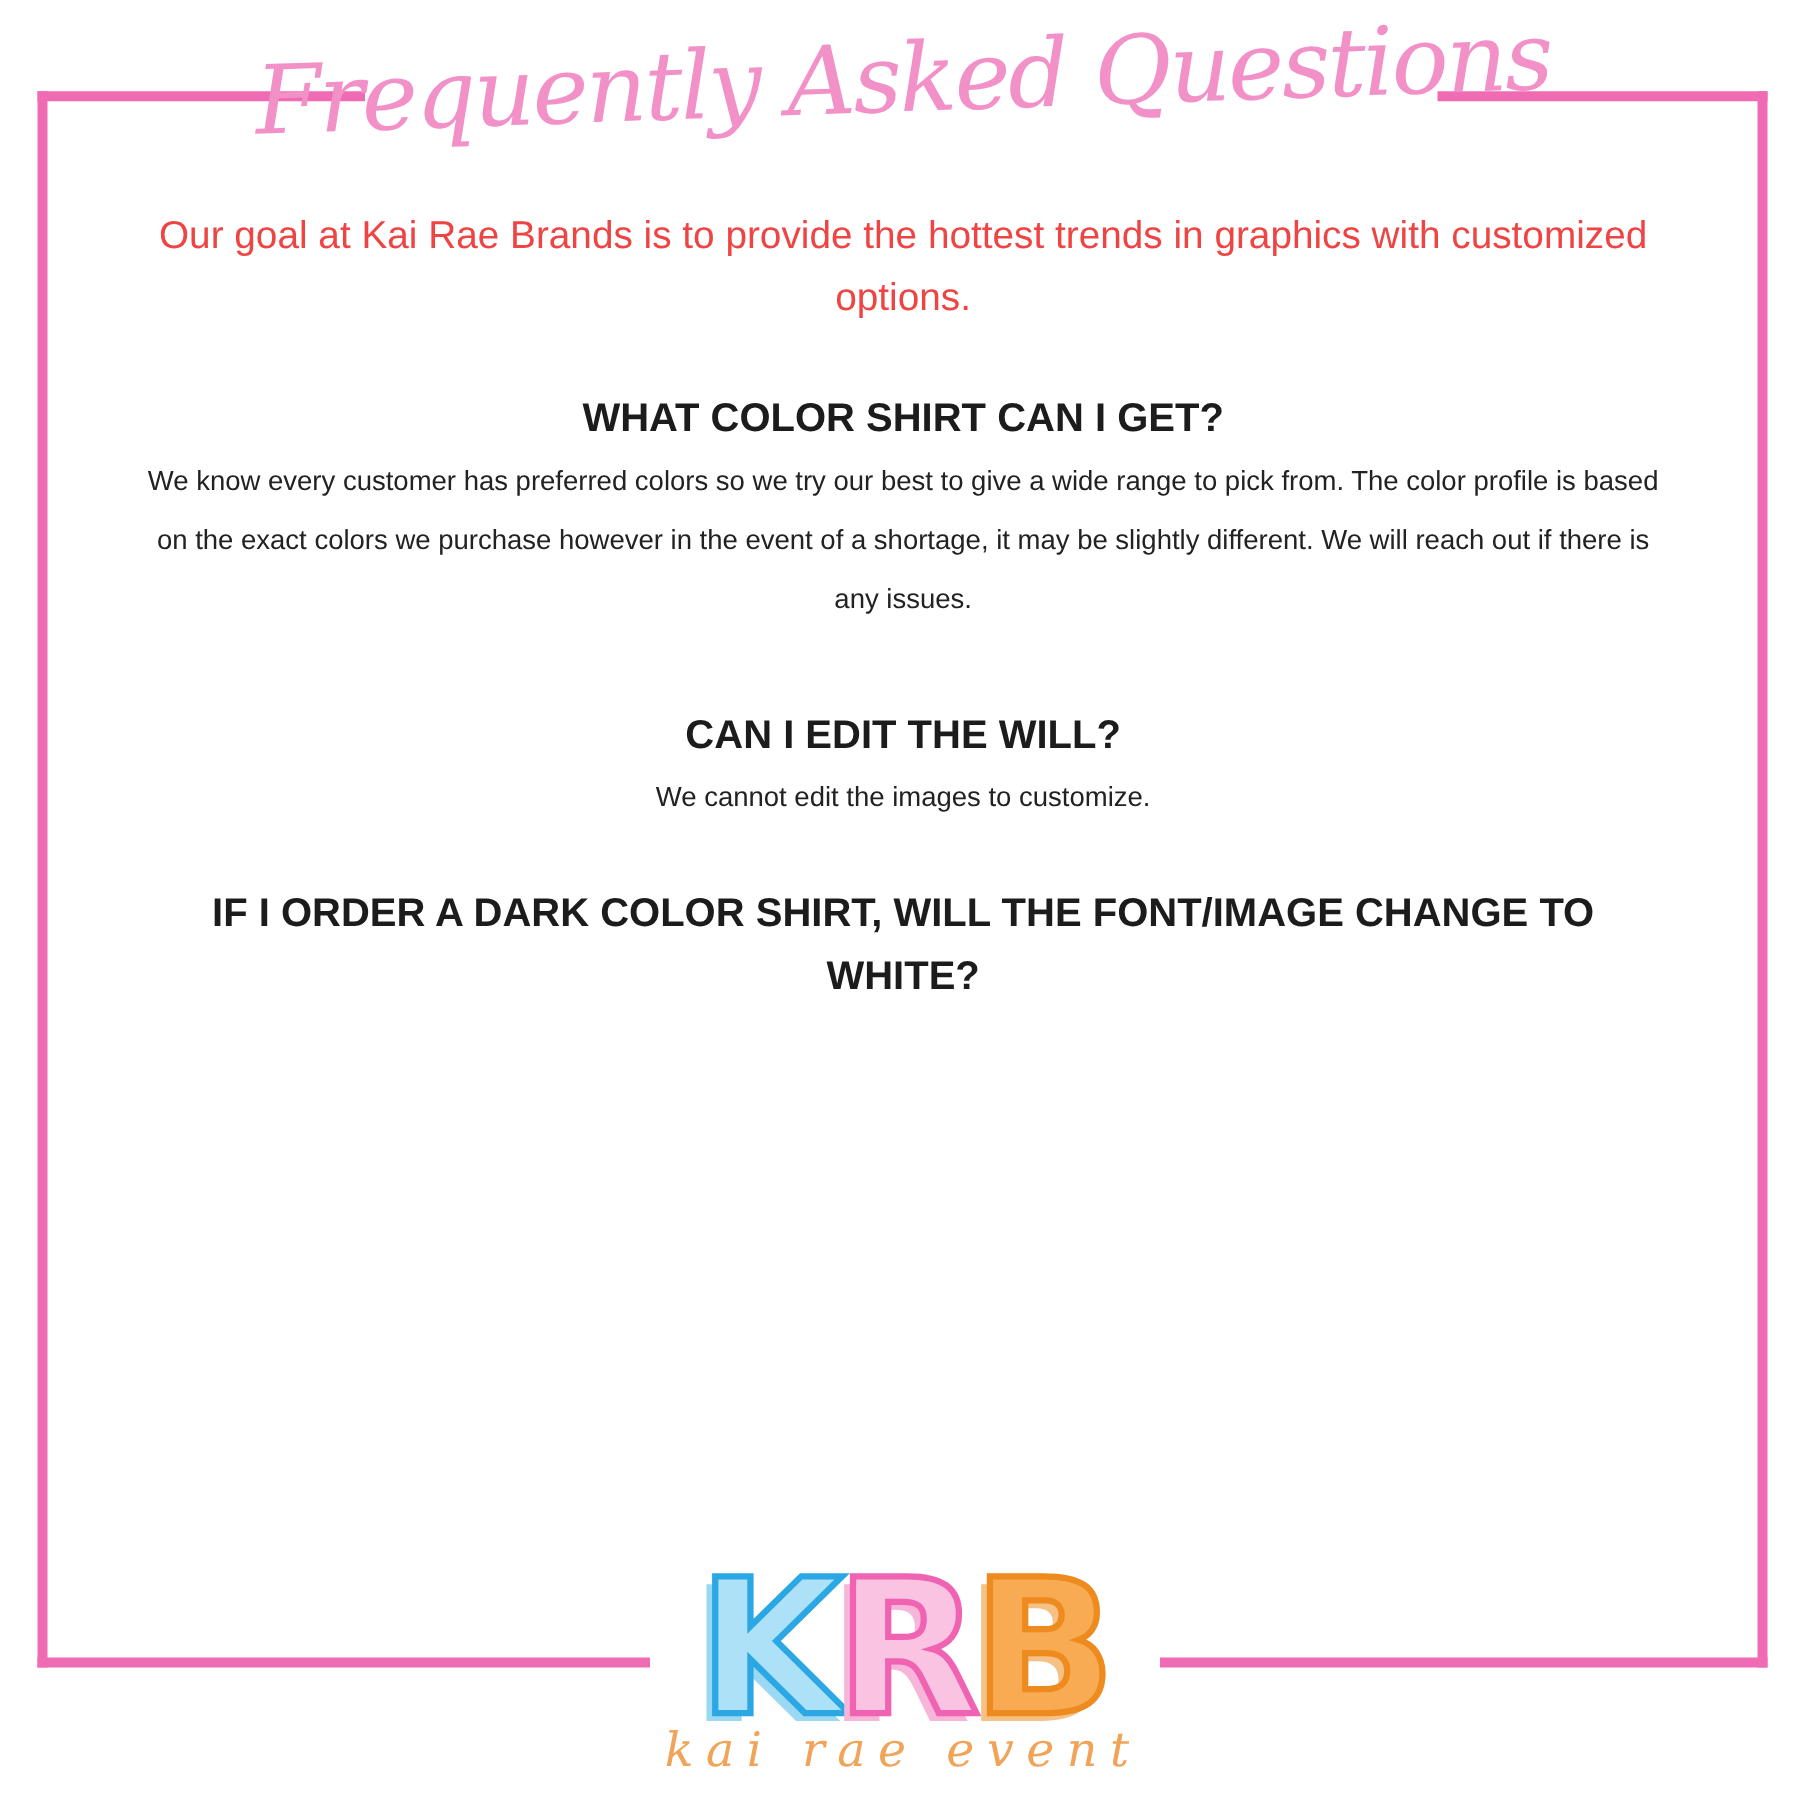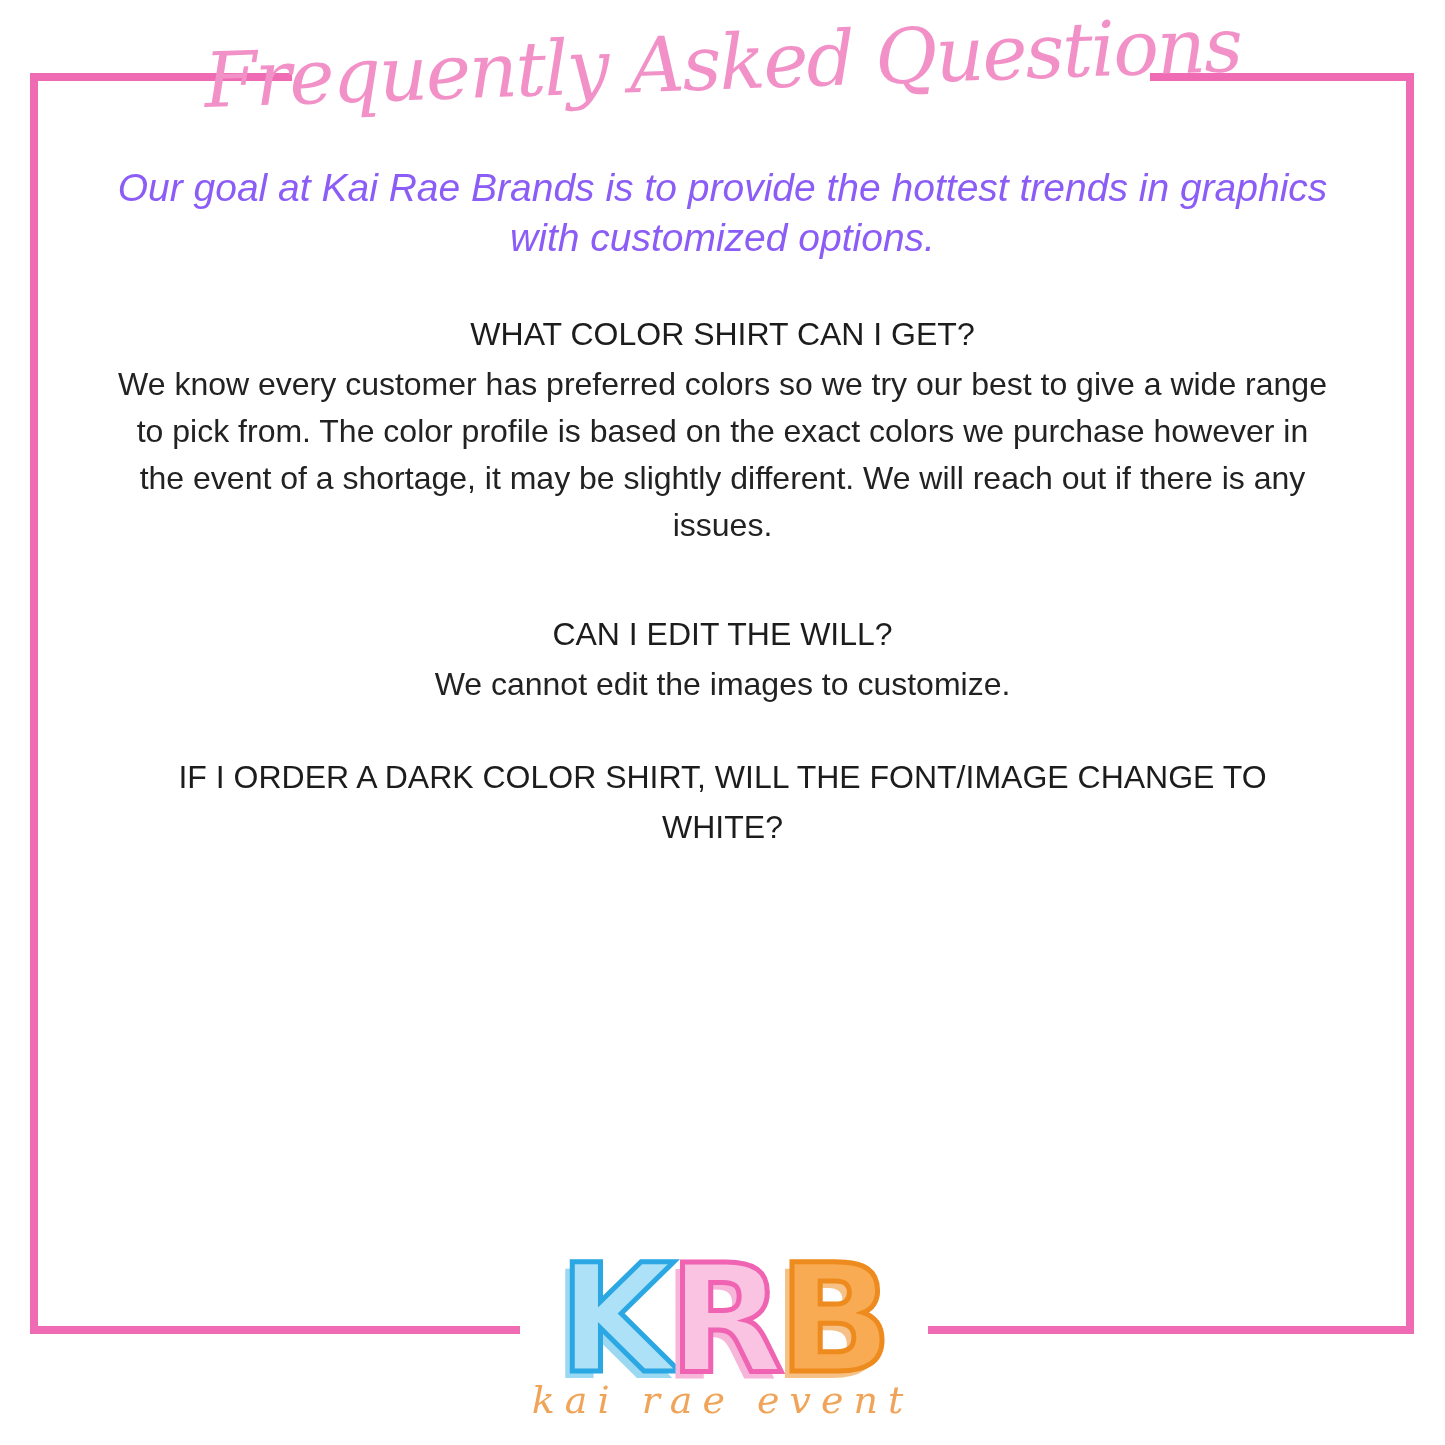--- a/index.html
+++ b/index.html
@@ -44,36 +44,35 @@
 
   
   .content {
     position: absolute;
     top: 163px;
     left: 117px;
     width: 1211px;
     text-align: center;
   }
   .intro {
-    font-size: 39px;
+    font-size: 31px;
     line-height: 50px;
-    color: #8b5cf6;
-    font-style: italic;
+    color: #ef4444;
   }
   .faq-section { margin-top: 0; }
   .faq-heading {
-    font-weight: 400;
+    font-weight: 700;
     font-size: 32px;
     line-height: 50px;
     color: #1c1c1c;
     letter-spacing: 0px;
     margin-top: 28px;
   }
   .faq-body {
-    font-size: 32px;
+    font-size: 22px;
     line-height: 47px;
     color: #222222;
     margin-top: 2px;
     text-align: center;
   }
   #sec-0 { margin-top: 46px; }
   #sec-1 { margin-top: 54px; }
   #sec-2 { margin-top: 60px; }
   #sec-3 { margin-top: 44px; }
 

